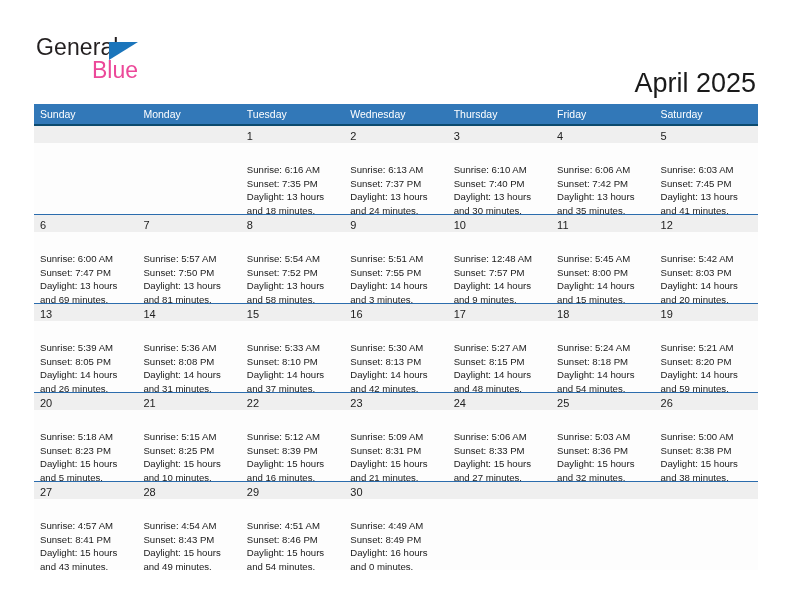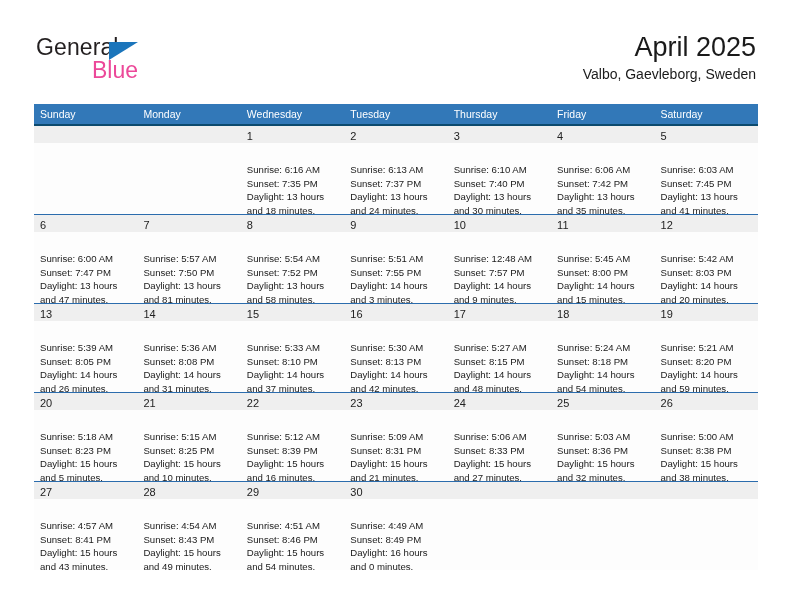--- a/index.html
+++ b/index.html
@@ -68,20 +68,21 @@
     position: absolute;
     right: 36px;
     top: 30px;
     text-align: right;
   }
   .cal-title {
     font-size: 27px;
     color: #1a1a1a;
     line-height: 34px;
     white-space: nowrap;
+    margin-top: 36px;
   }
   .cal-subtitle {
     font-size: 14px;
     color: #1a1a1a;
     line-height: 20px;
     white-space: nowrap;
   }
 
   
   .calendar {
@@ -161,22 +162,22 @@
       <div class="cal-subtitle">Valbo, Gaevleborg, Sweden</div>
     </div>
 
   </div>
 
   <div class="calendar">
 
     <div class="weekdays">
       <div class="weekday">Sunday</div>
       <div class="weekday">Monday</div>
+      <div class="weekday">Tuesday</div>
       <div class="weekday">Wednesday</div>
-      <div class="weekday">Tuesday</div>
       <div class="weekday">Thursday</div>
       <div class="weekday">Friday</div>
       <div class="weekday">Saturday</div>
     </div>
 
     <div id="weeks-container">
         <div class="week">
           <div class="day">
             <div class="day-num-band"><span class="day-num"></span></div>
             <div class="day-info">
@@ -241,21 +242,21 @@
             </div>
           </div>
         </div>
         <div class="week">
           <div class="day">
             <div class="day-num-band"><span class="day-num">6</span></div>
             <div class="day-info">
               <div>Sunrise: 6:00 AM</div>
               <div>Sunset: 7:47 PM</div>
               <div>Daylight: 13 hours</div>
-              <div>and 47 minutes.</div>
+              <div>and 69 minutes.</div>
             </div>
           </div>
           <div class="day">
             <div class="day-num-band"><span class="day-num">7</span></div>
             <div class="day-info">
               <div>Sunrise: 5:57 AM</div>
               <div>Sunset: 7:50 PM</div>
               <div>Daylight: 13 hours</div>
               <div>and 81 minutes.</div>
             </div>

